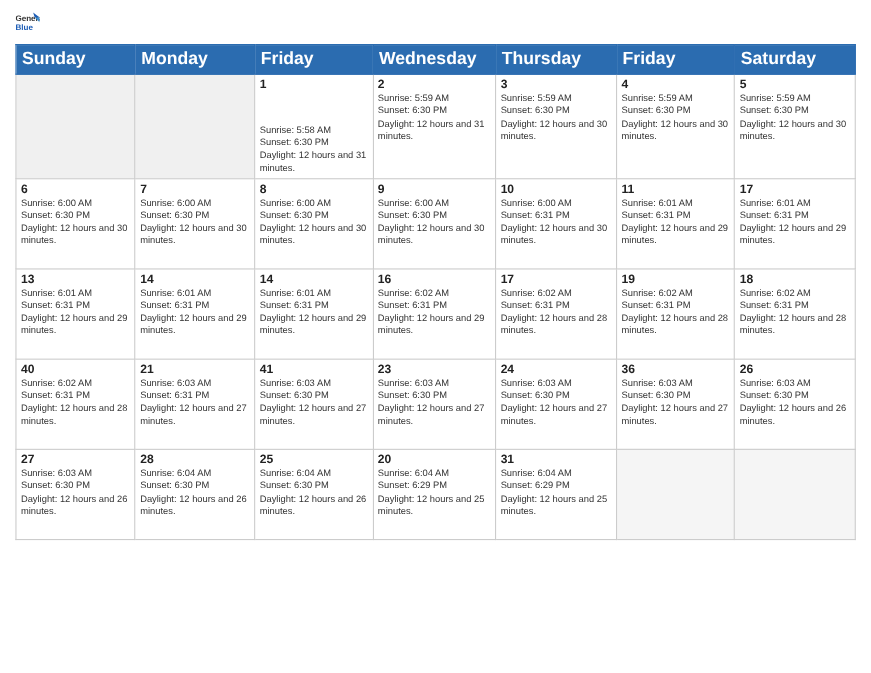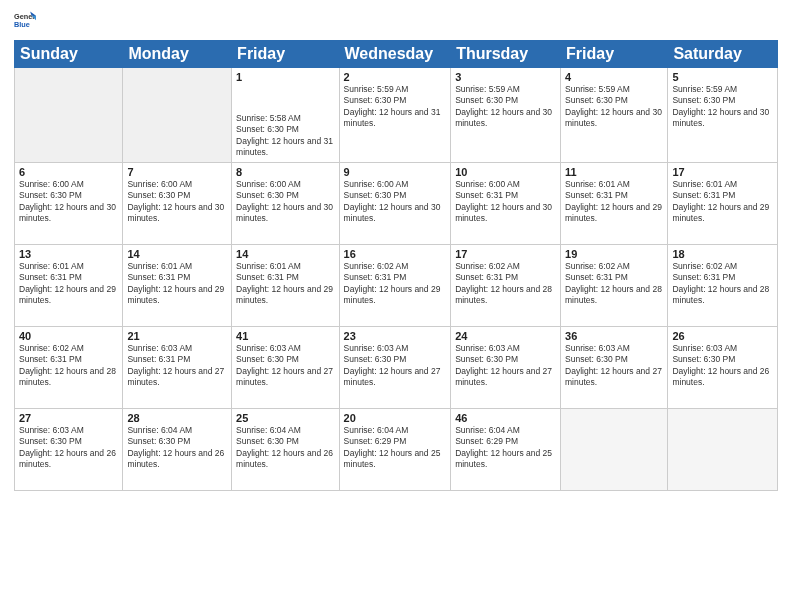--- a/index.html
+++ b/index.html
@@ -302,21 +302,21 @@
 Sunset: 6:30 PM
 Daylight: 12 hours and 26 minutes.</div>
           </td>
           <td>
             <span class="day-num">20</span>
             <div class="day-info" style="white-space: pre-line;">Sunrise: 6:04 AM
 Sunset: 6:29 PM
 Daylight: 12 hours and 25 minutes.</div>
           </td>
           <td>
-            <span class="day-num">46</span>
+            <span class="day-num">31</span>
             <div class="day-info" style="white-space: pre-line;">Sunrise: 6:04 AM
 Sunset: 6:29 PM
 Daylight: 12 hours and 25 minutes.</div>
           </td>
           <td class="shaded"></td>
           <td class="shaded"></td>
         </tr>
       </tbody>
   </table>
 </div>

